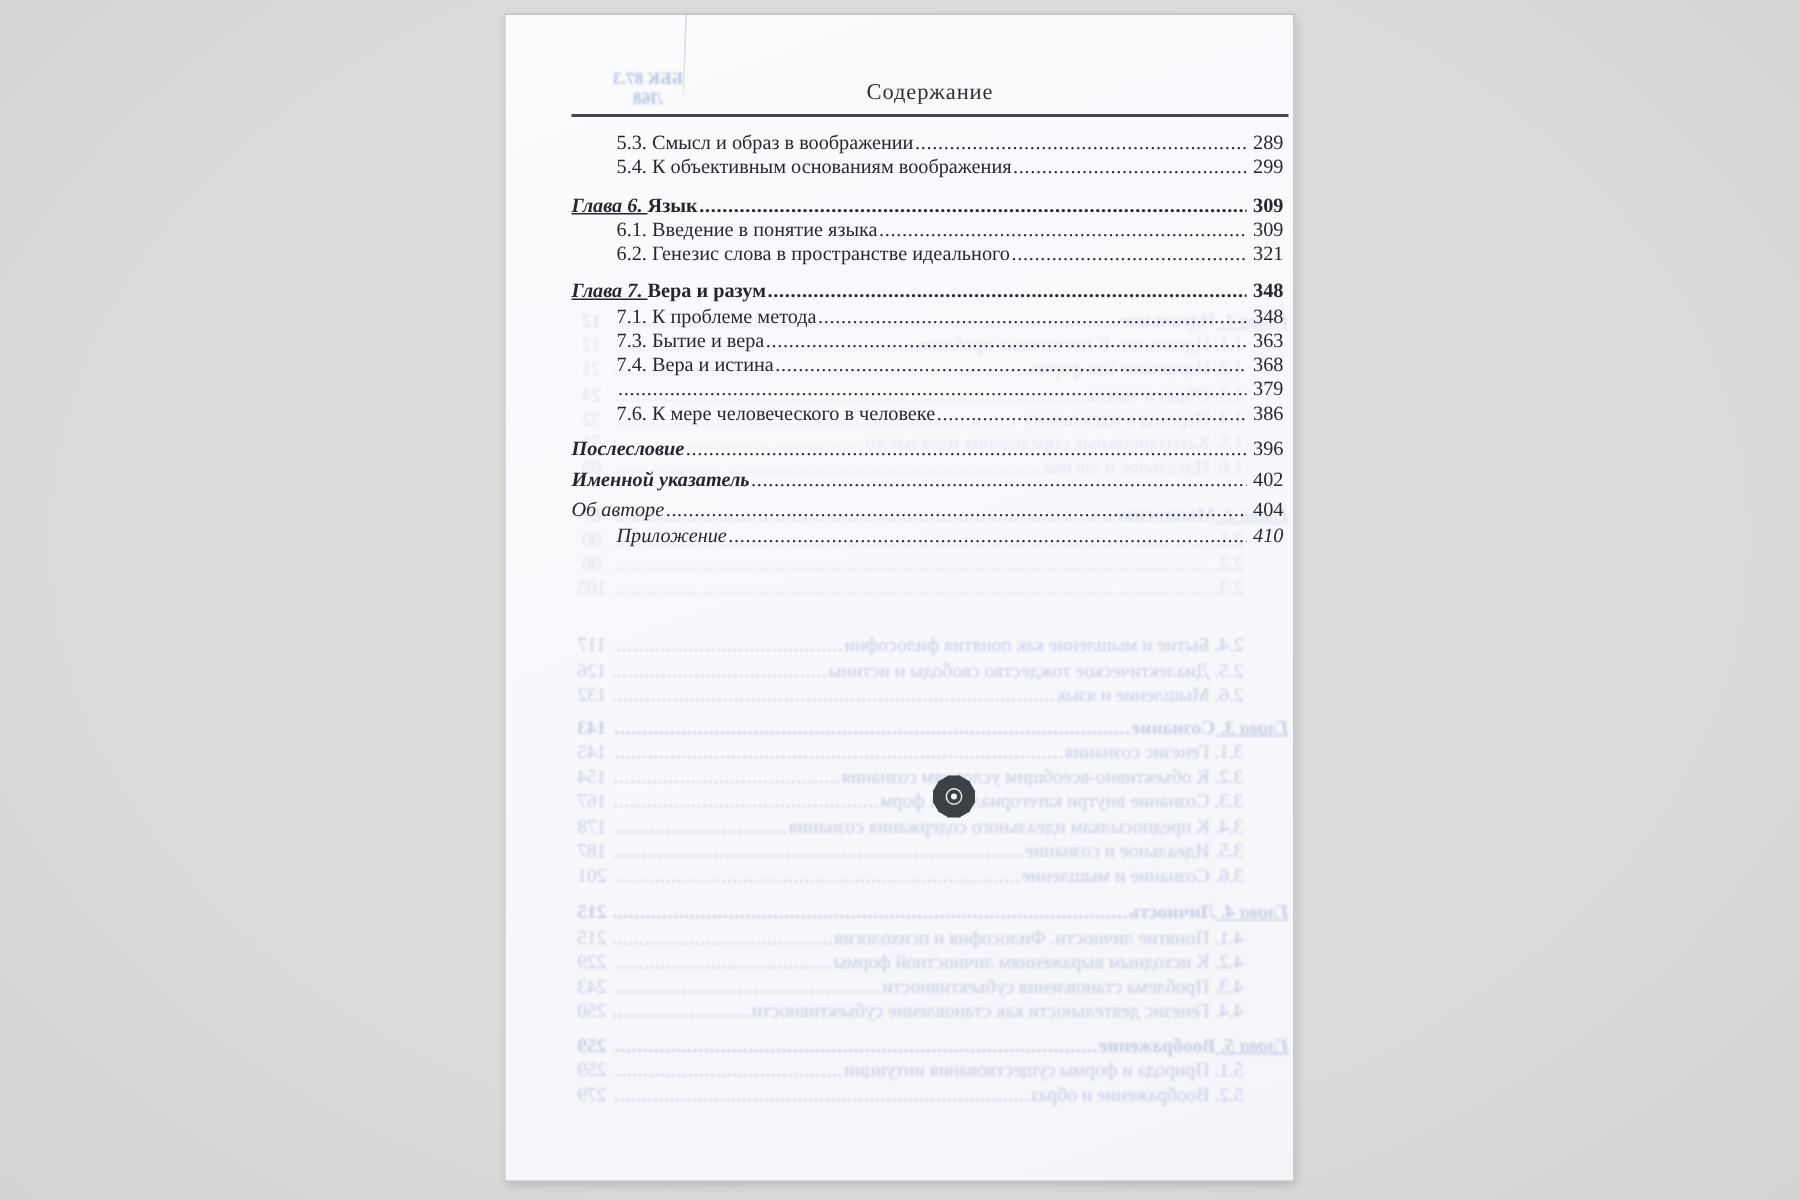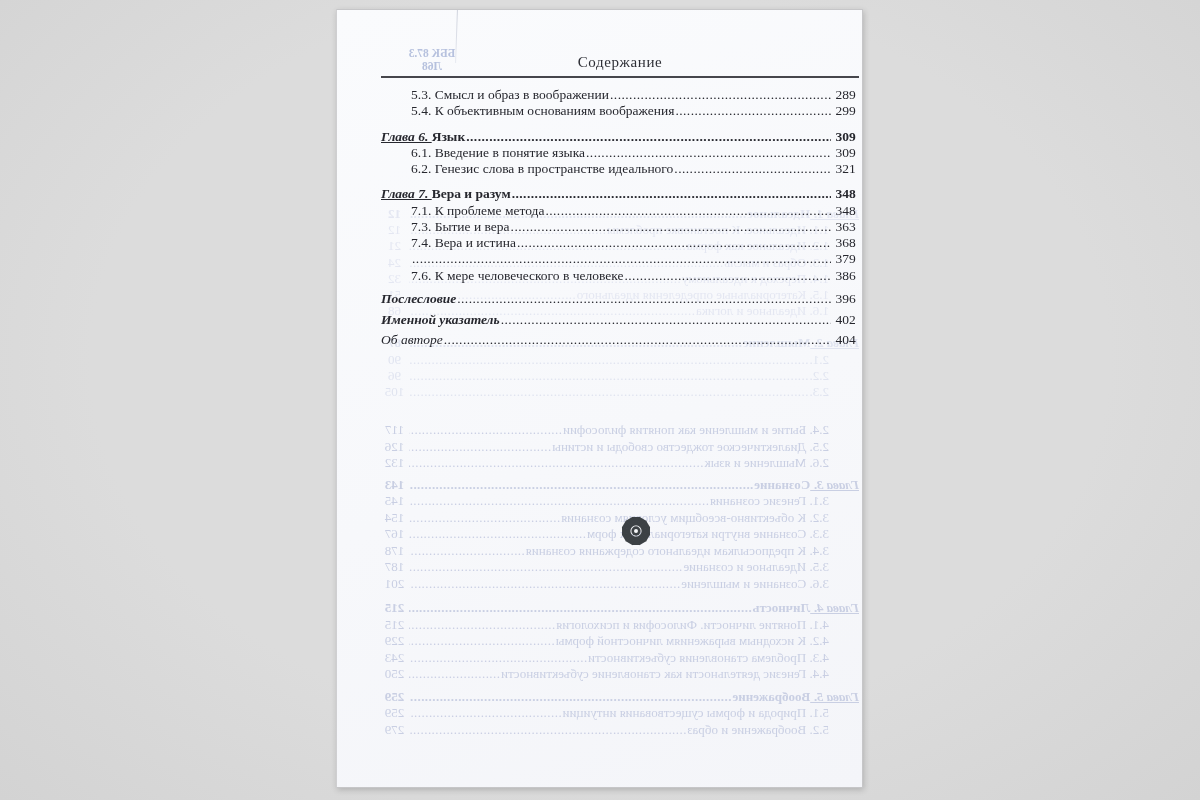--- a/index.html
+++ b/index.html
@@ -311,20 +311,25 @@
           <span class="dots"></span>
           <span class="pg">402</span>
         </div>
       </div>
       <div class="gap-md">
         <div class="row r-backit">
           <span class="lbl">Об авторе</span>
           <span class="dots"></span>
           <span class="pg">404</span>
         </div>
+        <div class="row r-appdx">
+          <span class="lbl">Приложение</span>
+          <span class="dots"></span>
+          <span class="pg">410</span>
+        </div>
       </div>
     </div>
 
   <svg class="ornament" viewBox="-18 -18 36 36" id="ornament-svg">
     <g id="petals">
         <path d="M-4.4,-14.8 L4.4,-14.8 L1.9,-5.8 L-1.9,-5.8 Z" fill="#3c4145" transform="rotate(0)"></path>
         <path d="M-4.4,-14.8 L4.4,-14.8 L1.9,-5.8 L-1.9,-5.8 Z" fill="#3c4145" transform="rotate(30)"></path>
         <path d="M-4.4,-14.8 L4.4,-14.8 L1.9,-5.8 L-1.9,-5.8 Z" fill="#3c4145" transform="rotate(60)"></path>
         <path d="M-4.4,-14.8 L4.4,-14.8 L1.9,-5.8 L-1.9,-5.8 Z" fill="#3c4145" transform="rotate(90)"></path>
         <path d="M-4.4,-14.8 L4.4,-14.8 L1.9,-5.8 L-1.9,-5.8 Z" fill="#3c4145" transform="rotate(120)"></path>

